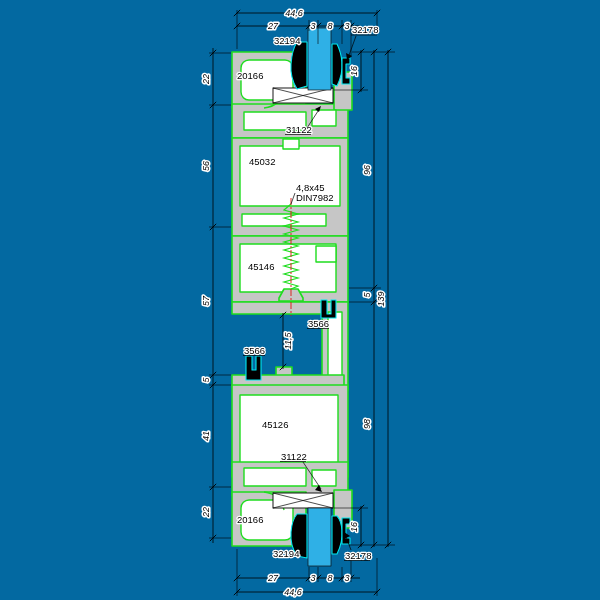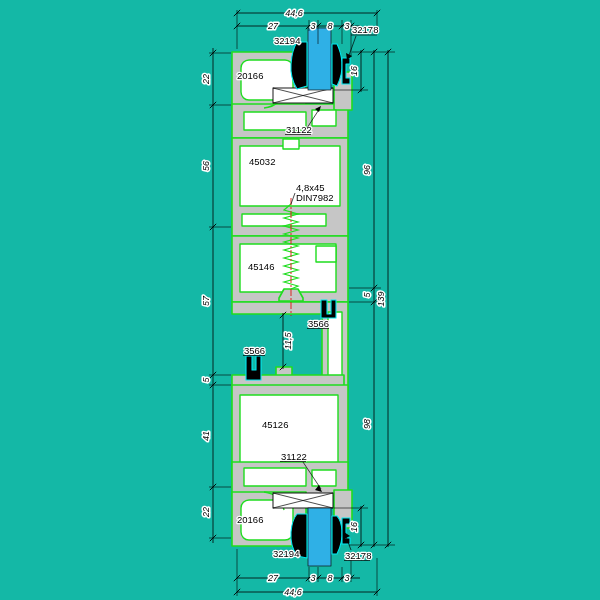--- a/index.html
+++ b/index.html
@@ -1,16 +1,16 @@
 <!DOCTYPE html>
 <html><head>
 <meta charset="utf-8">
 <style>
   html,body{margin:0;padding:0;background:#fff;}
-  .stage{width:600px;height:600px;position:relative;background:#14b8a6;overflow:hidden;}
+  .stage{width:600px;height:600px;position:relative;background:#0369a1;overflow:hidden;}
   svg{display:block;}
   .al{fill:#c6c6c6;stroke:#1fdd1f;stroke-width:1.6;stroke-linejoin:round;}
   .cav{fill:#ffffff;stroke:#1fdd1f;stroke-width:1.4;stroke-linejoin:round;}
   .grn{fill:none;stroke:#1fdd1f;stroke-width:1.4;}
   .blk{fill:#000000;stroke:#00e8f0;stroke-width:1.1;stroke-linejoin:round;}
   .xbox{fill:#ffffff;stroke:#000000;stroke-width:0.9;}
   .xline{stroke:#000000;stroke-width:0.7;fill:none;}
   .glass{fill:#2fb0e6;stroke:#111111;stroke-width:0.7;}
   .dim{stroke:#000000;stroke-width:0.8;fill:none;}
   .wit{stroke:#000000;stroke-width:0.6;fill:none;}

